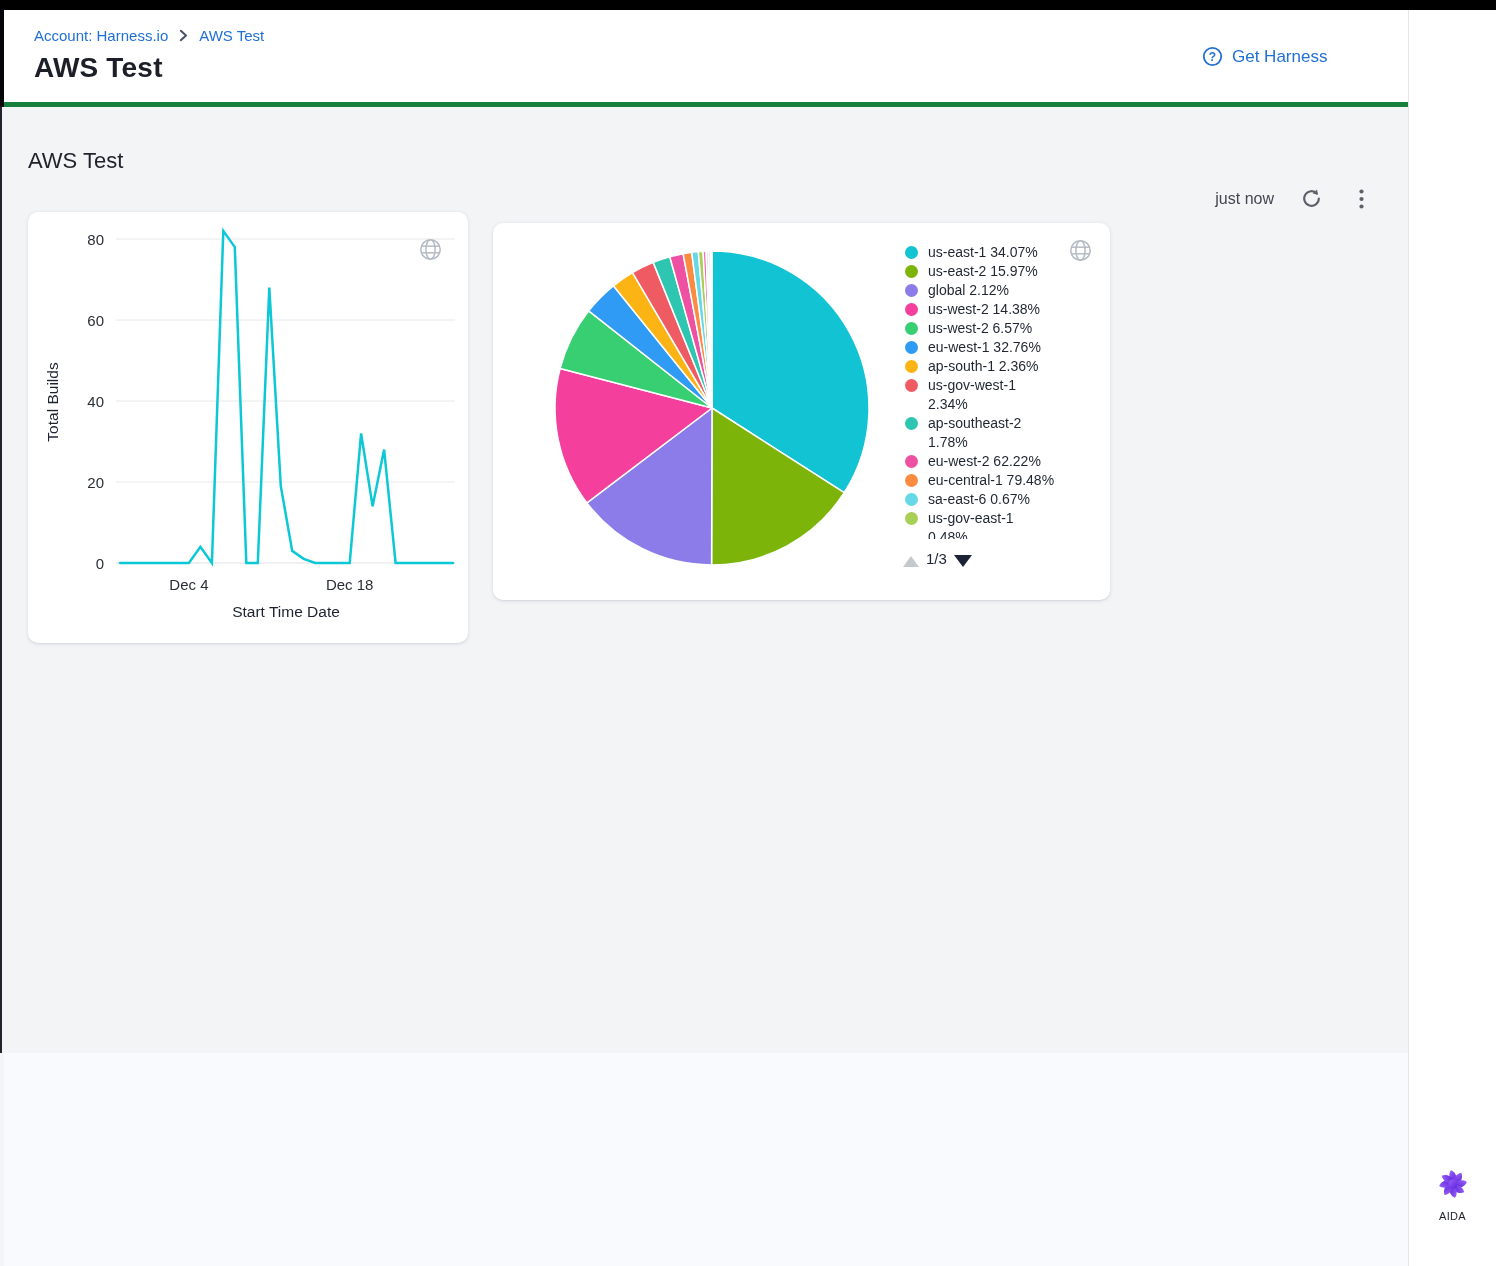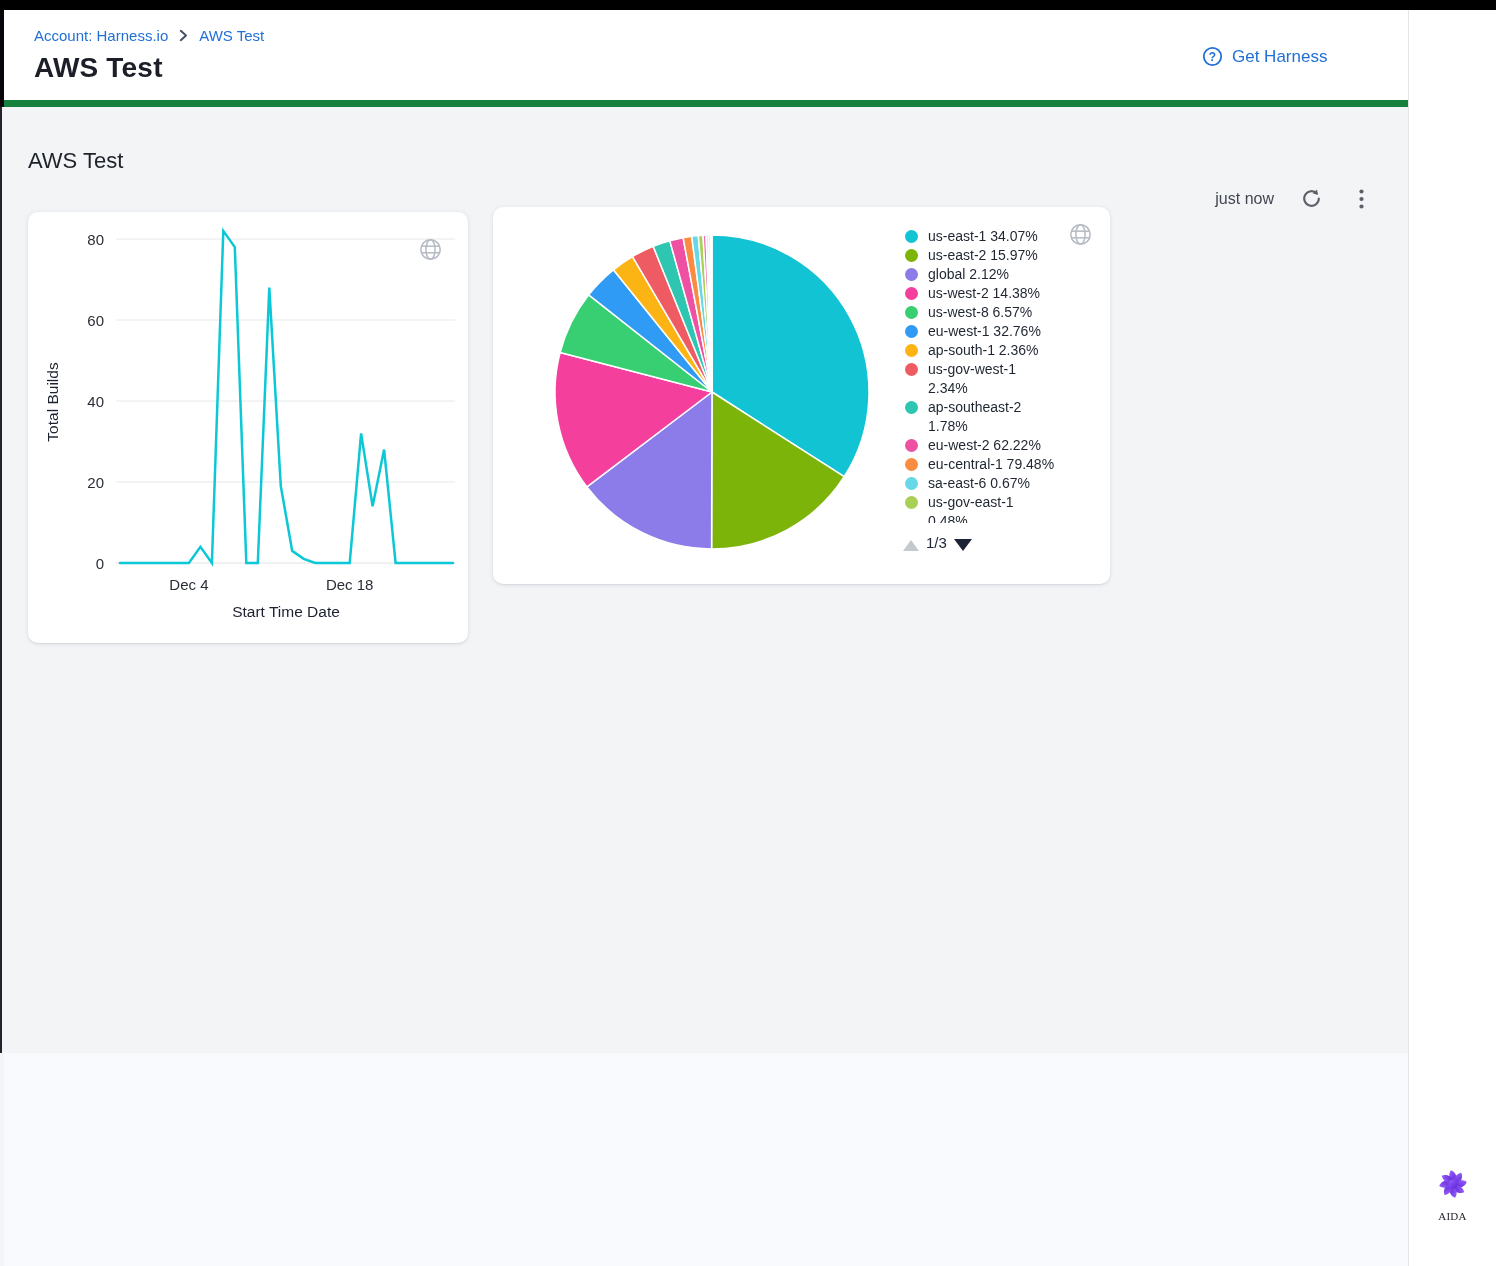--- a/index.html
+++ b/index.html
@@ -7,38 +7,38 @@
   body {
     position:relative; overflow:hidden;
     background:#f3f4f6;
     font-family:"Liberation Sans","DejaVu Sans",sans-serif;
     color:#1e222b;
   }
   .topbar { position:absolute; left:0; top:0; width:1496px; height:10px; background:#000; }
   .left-strip { position:absolute; left:0; top:10px; width:4px; height:97px; background:#05050a; }
   .left-edge { position:absolute; left:0; top:107px; width:2px; height:946px; background:#22232c; }
 
-  .page-header { position:absolute; left:4px; top:10px; width:1492px; height:97px; background:#fff; border-bottom:7px solid #15803d; }
+  .page-header { position:absolute; left:4px; top:10px; width:1492px; height:97px; background:#fff; border-bottom:5px solid #15803d; }
   .breadcrumb { position:absolute; left:30px; top:17px; display:flex; align-items:center; gap:11px; }
   .crumb { color:#2170d6; font-size:15px; text-decoration:none; cursor:pointer; }
   .crumb-sep { display:flex; align-items:center; }
   .page-title { position:absolute; left:30px; top:42px; font-size:28px; font-weight:700; color:#1c1f28; letter-spacing:0.2px; }
   .get-started { position:absolute; left:1198px; top:36px; display:flex; align-items:center; gap:9px; color:#2170d6; font-size:17px; font-weight:500; text-decoration:none; cursor:pointer; }
 
   .dashboard { position:absolute; left:4px; top:107px; width:1404px; height:946px; background:#f3f4f6; }
   .dash-title { position:absolute; left:24px; top:41px; font-size:22px; font-weight:500; color:#1e222b; }
   .dash-actions { position:absolute; top:46px; right:44px; display:flex; align-items:center;margin-top:34px; }
   .refreshed { font-size:16px; color:#41464f; margin-right:26px; }
   .icon-btn { background:none; border:0; padding:0; cursor:pointer; display:flex; align-items:center; }
   .kebab-btn { margin-left:36px; }
 
   .card { position:absolute; background:#fff; border-radius:10px;
           box-shadow:0 1px 4px rgba(45,50,70,0.12), 0 1px 1px rgba(45,50,70,0.06); }
   .line-card { left:24px; top:105px; width:440px; height:431px; }
-  .pie-card  { left:489px; top:100px; width:617px; height:377px; }
+  .pie-card  { left:489px; top:116px; width:617px; height:377px; }
   .globe { position:absolute; z-index:2; cursor:pointer; }
   .globe-line { right:26px; top:26px; }
   .globe-pie  { right:18px; top:16px; }
 
   .chart-svg { position:absolute; left:0; top:0; }
   .chart-svg text { font-family:"Liberation Sans","DejaVu Sans",sans-serif; }
   .chart-svg .tick { font-size:15px; fill:#2a2e36; }
   .chart-svg .axis-label { font-size:15.5px; fill:#1d2230; }
 
   .pie-legend { position:absolute; left:412px; top:20px; width:192px; height:296px; overflow:hidden; }
@@ -47,21 +47,21 @@
   .legend-text { font-size:14px; line-height:19px; color:#1f2631; }
 
   .legend-pager { position:absolute; left:410px; top:327px; display:flex; align-items:flex-end; gap:7px; }
   .pager-up   { width:0; height:0; border-left:8px solid transparent; border-right:8px solid transparent; border-bottom:11px solid #c5c8cd; cursor:pointer; }
   .pager-label{ font-size:15px; color:#1c2336; }
   .pager-down { width:0; height:0; border-left:9px solid transparent; border-right:9px solid transparent; border-top:12px solid #1c2336; cursor:pointer; }
 
   .right-strip { position:absolute; left:1408px; top:10px; width:88px; height:1256px; background:#fff; border-left:1px solid #e5e6ea; }
   .bottom-strip { position:absolute; left:4px; top:1053px; width:1404px; height:213px; background:#f9fafd; }
 
-  .aida { position:absolute; left:1409px; top:1166px; width:87px; text-align:center; cursor:pointer;font-family:Liberation Serif, serif; }
+  .aida { position:absolute; left:1409px; top:1166px; width:87px; text-align:center; cursor:pointer; }
   .aida-label { font-size:11px; color:#1d2128; margin-top:4px; letter-spacing:0.3px; }
 </style>
 </head>
 <body>
 
 <div class="topbar"></div>
 <div class="left-strip"></div>
 <div class="left-edge"></div>
 
 <header class="page-header">
@@ -178,21 +178,21 @@
         <div class="legend-row">
           <span class="legend-dot" style="background: rgb(139, 124, 233);"></span>
           <span class="legend-text">global 2.12%</span>
         </div>
         <div class="legend-row">
           <span class="legend-dot" style="background: rgb(244, 63, 157);"></span>
           <span class="legend-text">us-west-2 14.38%</span>
         </div>
         <div class="legend-row">
           <span class="legend-dot" style="background: rgb(56, 207, 114);"></span>
-          <span class="legend-text">us-west-8 6.57%</span>
+          <span class="legend-text">us-west-2 6.57%</span>
         </div>
         <div class="legend-row">
           <span class="legend-dot" style="background: rgb(47, 155, 244);"></span>
           <span class="legend-text">eu-west-1 32.76%</span>
         </div>
         <div class="legend-row">
           <span class="legend-dot" style="background: rgb(252, 180, 20);"></span>
           <span class="legend-text">ap-south-1 2.36%</span>
         </div>
         <div class="legend-row">

